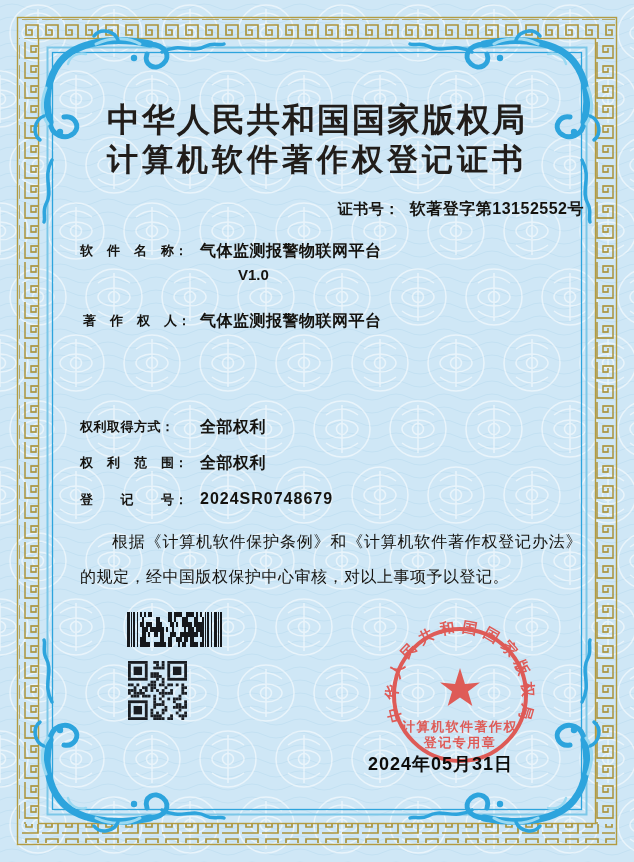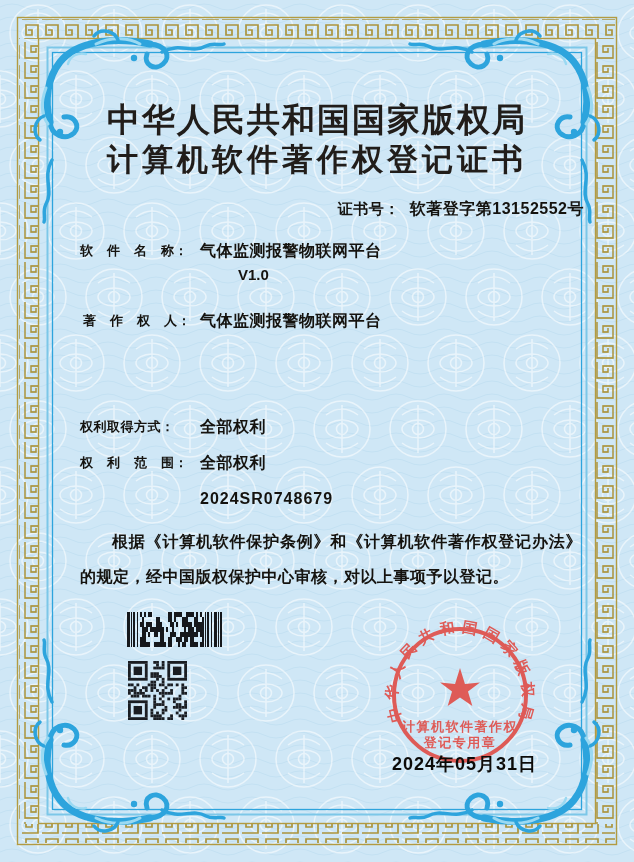--- a/index.html
+++ b/index.html
@@ -17,24 +17,24 @@
   .title1{top:98px;font-size:33px;letter-spacing:2px;}
   .title2{top:139px;font-size:31px;letter-spacing:4px;}
   .certno{top:199px;right:50px;font-size:15px;font-weight:bold;color:#15130f;letter-spacing:.5px;}
   .certno .val{margin-left:10px;}
   .lbl{font-size:13px;font-weight:bold;color:#15130f;white-space:pre;letter-spacing:.5px;}
   .val{font-size:16px;font-weight:bold;color:#15130f;letter-spacing:.5px;text-align:center;}
   .val2{font-size:15px;font-weight:bold;color:#15130f;margin-top:4px;margin-left:38px;}
   .statement{
     left:80px;top:524px;width:502px;
     font-family:"Liberation Serif","DejaVu Serif",serif;
-    font-size:16px;line-height:35px;font-weight:700;color:#15130f;
+    font-size:16px;line-height:35px;font-weight:400;color:#15130f;
     text-indent:2em;letter-spacing:.5px;text-align:justify;
   }
-  .date{left:392px;top:752px;font-size:18px;font-weight:bold;color:#0c0b09;letter-spacing:1px;}
+  .date{left:368px;top:752px;font-size:18px;font-weight:bold;color:#0c0b09;letter-spacing:1px;}
   .barcode{left:127px;top:612px;width:95px;height:35px;}
   .qr{left:128px;top:661px;width:59px;height:59px;}
   .seal{left:378px;top:613px;width:164px;height:164px;opacity:.92;}
 </style>
 </head>
 <body>
 
 <div class="page">
 
   <svg class="decor" viewBox="0 0 634 862" xmlns="http://www.w3.org/2000/svg">
@@ -118,20 +118,21 @@
 
   <div class="abs lbl" style="left:83px;top:312px">著　作　权　人：</div>
   <div class="abs val" style="left:200px;top:311px">气体监测报警物联网平台</div>
 
   <div class="abs lbl" style="left:80px;top:418px">权利取得方式：</div>
   <div class="abs val" style="left:200px;top:417px">全部权利</div>
 
   <div class="abs lbl" style="left:80px;top:454px">权　利　范　围：</div>
   <div class="abs val" style="left:200px;top:453px">全部权利</div>
 
+  <div class="abs lbl" style="left:80px;top:491px">登　　记　　号：</div>
   <div class="abs val" style="left:200px;top:490px;letter-spacing:1px">2024SR0748679</div>
 
   <div class="abs statement">根据《计算机软件保护条例》和《计算机软件著作权登记办法》的规定，经中国版权保护中心审核，对以上事项予以登记。</div>
 
   <svg class="abs barcode" id="barcode-svg" viewBox="0 0 95 35" xmlns="http://www.w3.org/2000/svg">
       <rect x="0" y="0" width="3" height="35" fill="#16181c"></rect>
       <rect x="4" y="0" width="1" height="35" fill="#16181c"></rect>
       <rect x="6" y="0" width="2" height="35" fill="#16181c"></rect>
       <rect x="10" y="0" width="1" height="35" fill="#16181c"></rect>
       <rect x="13" y="0" width="2" height="5" fill="#16181c"></rect>

